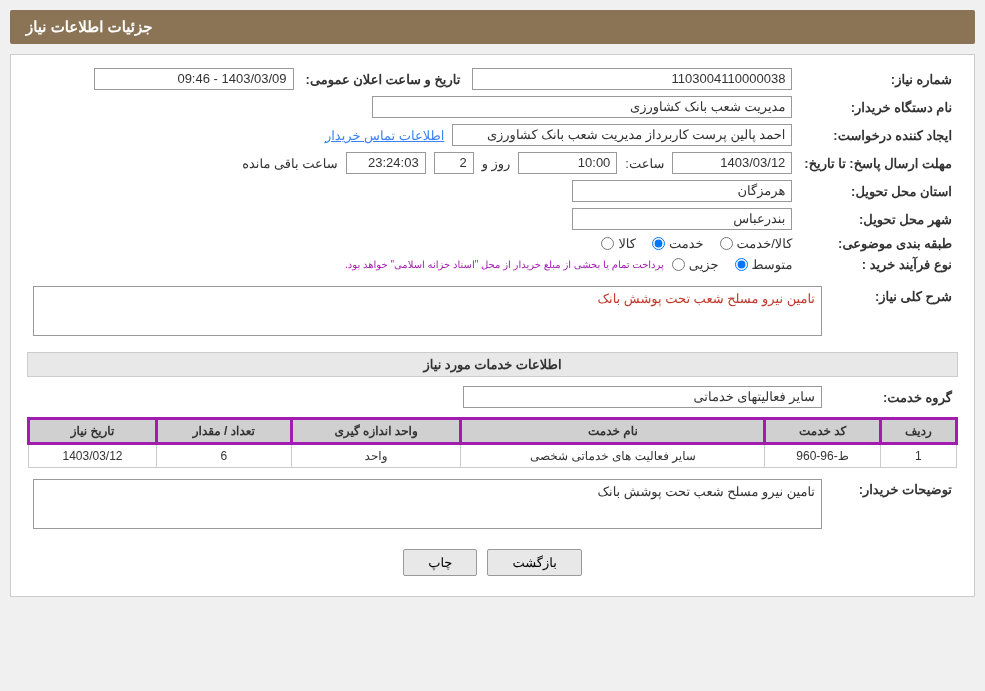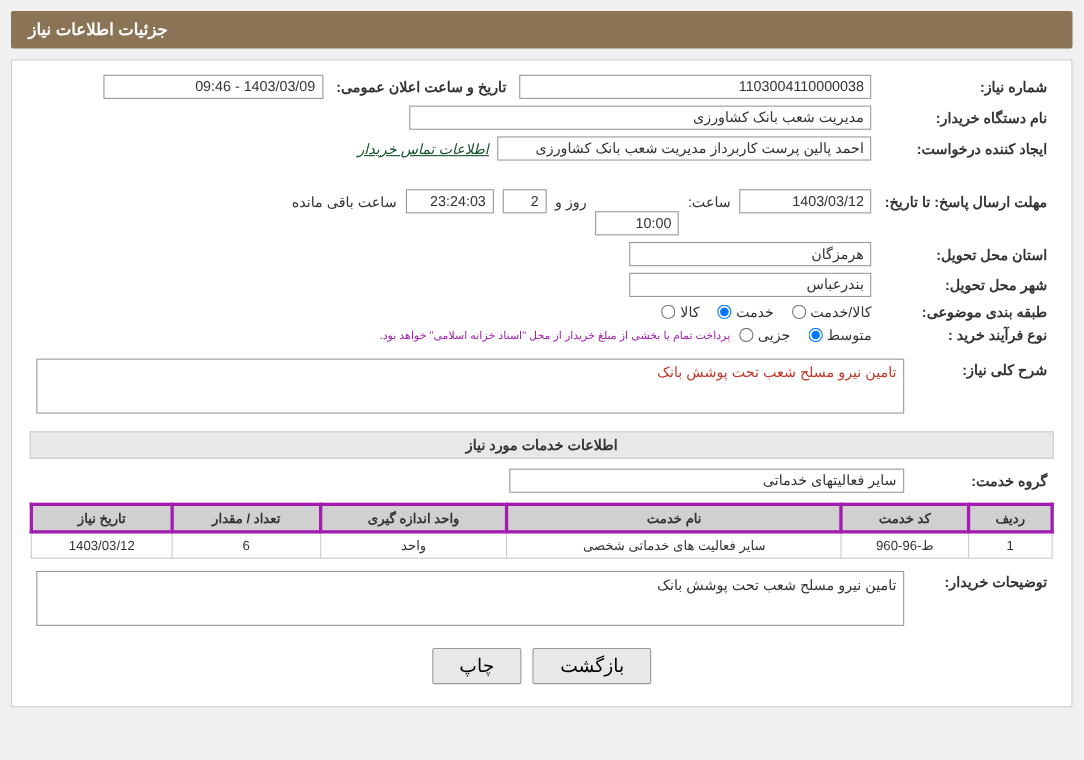--- a/index.html
+++ b/index.html
@@ -70,28 +70,26 @@
     .input-wide {
       width: 320px;
     }
     .input-medium {
       width: 220px;
     }
     .input-small {
       width: 120px;
     }
     .input-xsmall {
-      width: 76px;
-      margin-top: 40px;
+      width: 99px;
     }
     .contact-link {
-      color: #14532d;
+      color: #3b82f6;
       text-decoration: underline;
       cursor: pointer;
-      font-style: italic;
     }
     .radio-group {
       display: flex;
       gap: 16px;
       direction: rtl;
       align-items: center;
     }
     .radio-item {
       display: flex;
       align-items: center;
@@ -152,21 +150,21 @@
       justify-content: center;
       gap: 10px;
       margin-top: 14px;
       padding-bottom: 10px;
     }
     .btn {
       padding: 5px 24px;
       border: 1px solid #999;
       cursor: pointer;
       font-family: Tahoma, Arial, sans-serif;
-      font-size: 17px;
+      font-size: 13px;
       border-radius: 2px;
     }
     .btn-print {
       background: #e8e8e8;
     }
     .btn-back {
       background: #e8e8e8;
     }
     .inline-flex {
       display: flex;

